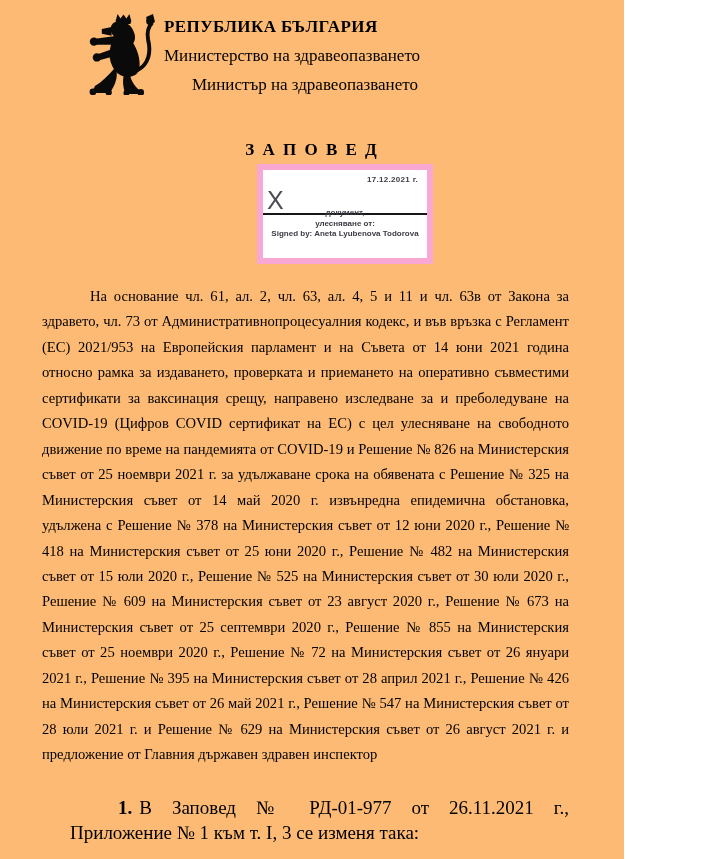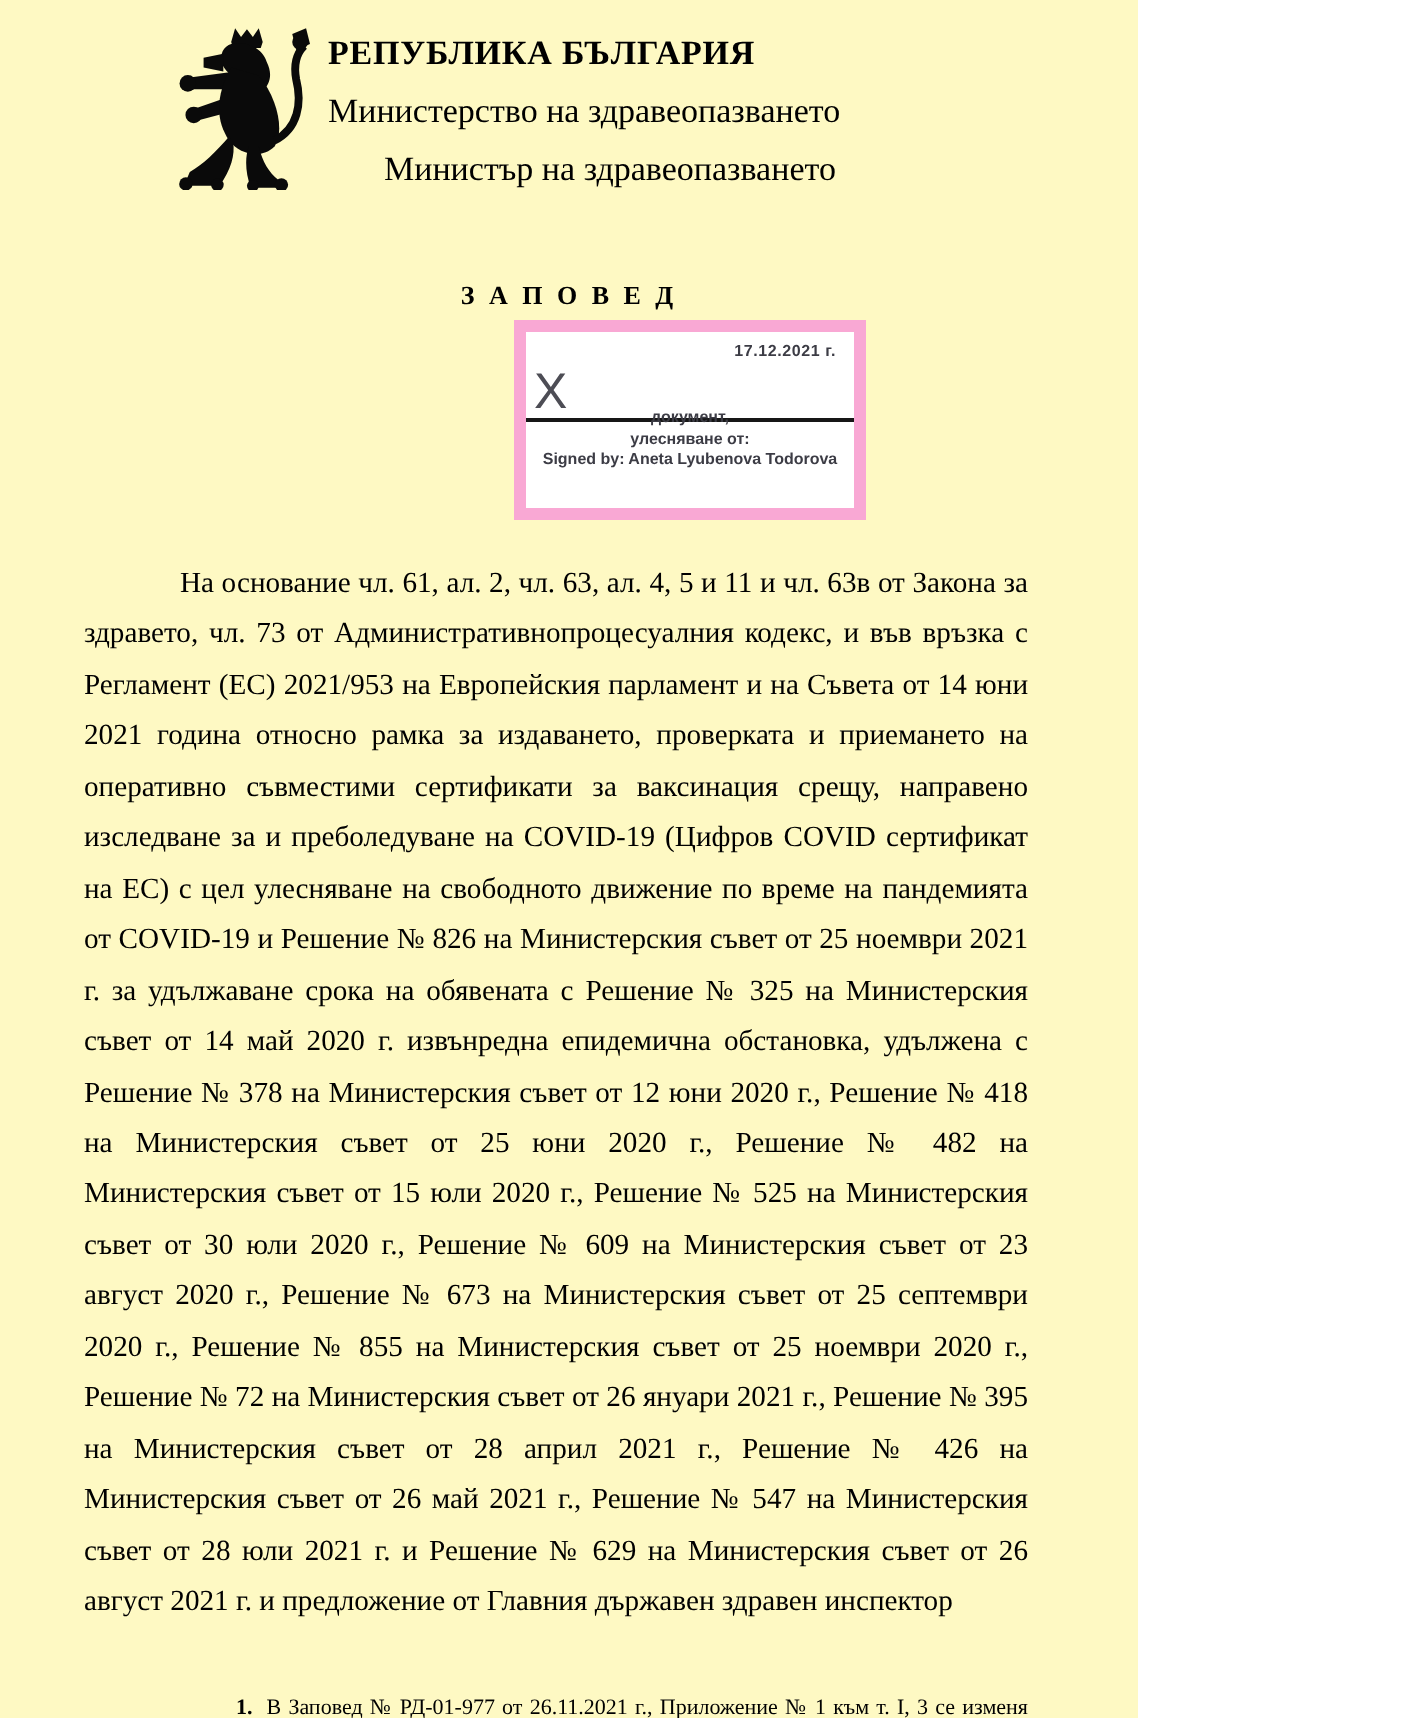--- a/index.html
+++ b/index.html
@@ -1,34 +1,34 @@
 <!DOCTYPE html>
 <html><head>
 <meta charset="utf-8">
 <style>
   html,body{margin:0;padding:0;background:#ffffff;}
   .page{
     position:relative;
-    width:569px;height:859px;
-    background:#fef9c3;
+    width:624px;height:859px;
+    background:#fdba74;
     overflow:hidden;
     font-family:"Liberation Serif", serif;
     color:#000;
   }
   
   .header{display:flex;margin:14px 0 0 88px;}
   .coat{width:67px;height:81px;flex:0 0 auto;}
   .header-text{margin-left:9px;padding-top:3px;}
   .country{font-size:17px;font-weight:bold;letter-spacing:.4px;margin:0 0 9px 0;}
   .org-line{font-size:17px;margin:0 0 9px 0;}
   .org-line:last-child{margin-bottom:0;margin-left:28px;}
   
   .doc-title{
     margin-top:45px;text-align:center;
-    font-size:13px;font-weight:bold;letter-spacing:2px;
+    font-size:17px;font-weight:bold;letter-spacing:2px;
   }
   
   .stamp{
     position:relative;
     margin:4px 0 0 257px;
     width:164px;height:88px;
     background:#fff;
     border:6px solid #f9a8d4;
     font-family:"Liberation Sans", sans-serif;
   }
@@ -54,21 +54,21 @@
     margin:20px 55px 0 42px;
     font-size:14.6px;line-height:25.45px;
     text-align:justify;text-indent:48px;
   }
   .order-heading{
     margin-top:19px;text-align:center;
     font-size:16px;font-weight:bold;letter-spacing:1.5px;
   }
   .order-item{
     margin:27px 55px 16px 70px;
-    font-size:11px;line-height:25.45px;
+    font-size:19px;line-height:25.45px;
     text-align:justify;text-indent:48px;
   }
   .item-num{font-weight:bold;margin-right:7px;}
 </style>
 </head>
 <body>
 
 <div class="page">
 
   <div class="header">

